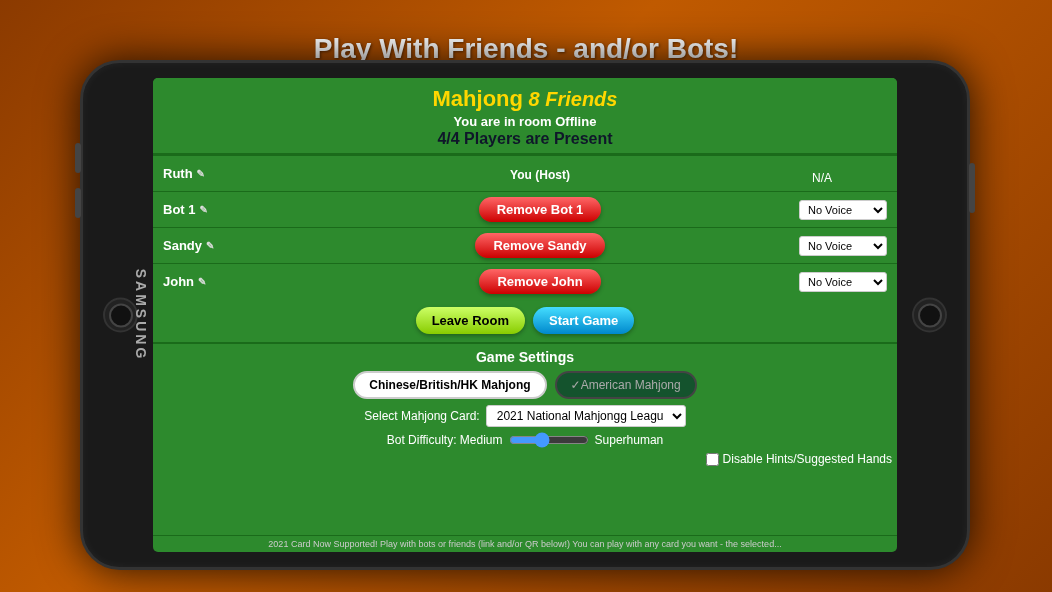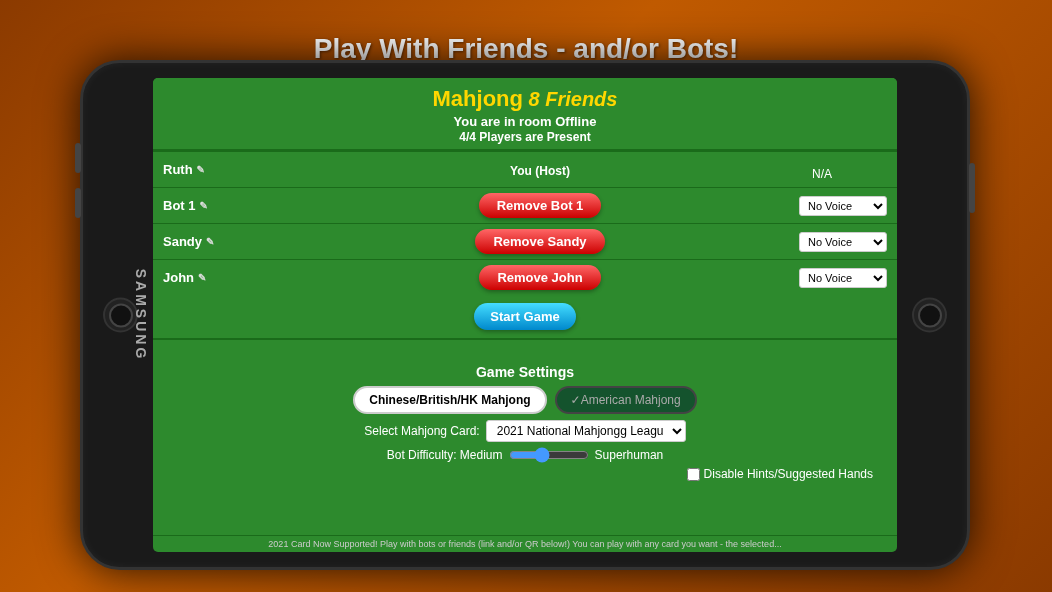--- a/index.html
+++ b/index.html
@@ -148,22 +148,22 @@
     }
 
     .room-info {
       color: white;
       font-size: 13px;
       font-weight: bold;
       margin-top: 2px;
     }
 
     .players-info {
-      color: #ffffff;
-      font-size: 12px;
+      color: #0f172a;
+      font-size: 16px;
       font-weight: bold;
       margin-top: 1px;
     }
 
     
     .players-table {
       width: 100%;
       flex: 0 0 auto;
     }
 
@@ -278,21 +278,21 @@
       font-size: 13px;
       font-weight: bold;
       cursor: pointer;
       box-shadow: 0 2px 4px rgba(0,0,0,0.3);
     }
 
     
     .game-settings {
       background: #2d8a2d;
       border-top: 2px solid #1a6b1a;
-      padding: 24px;
+      padding: 5px;
       flex: 1;
     }
 
     .settings-title {
       color: white;
       font-size: 14px;
       font-weight: bold;
       text-align: center;
       margin-bottom: 6px;
     }
@@ -493,20 +493,21 @@
             <option>No Voice</option>
             <option>Voice 1</option>
             <option>Voice 2</option>
           </select>
         </div>
       </div>
 
     </div>
 
     <div class="action-buttons">
+      <button class="btn-leave">Leave Room</button>
       <button class="btn-start">Start Game</button>
     </div>
 
     <div class="game-settings">
       <div class="settings-title">Game Settings</div>
 
       <div class="mahjong-type-btns">
         <button class="btn-chinese">Chinese/British/HK Mahjong</button>
         <button class="btn-american">✓American Mahjong</button>
       </div>

